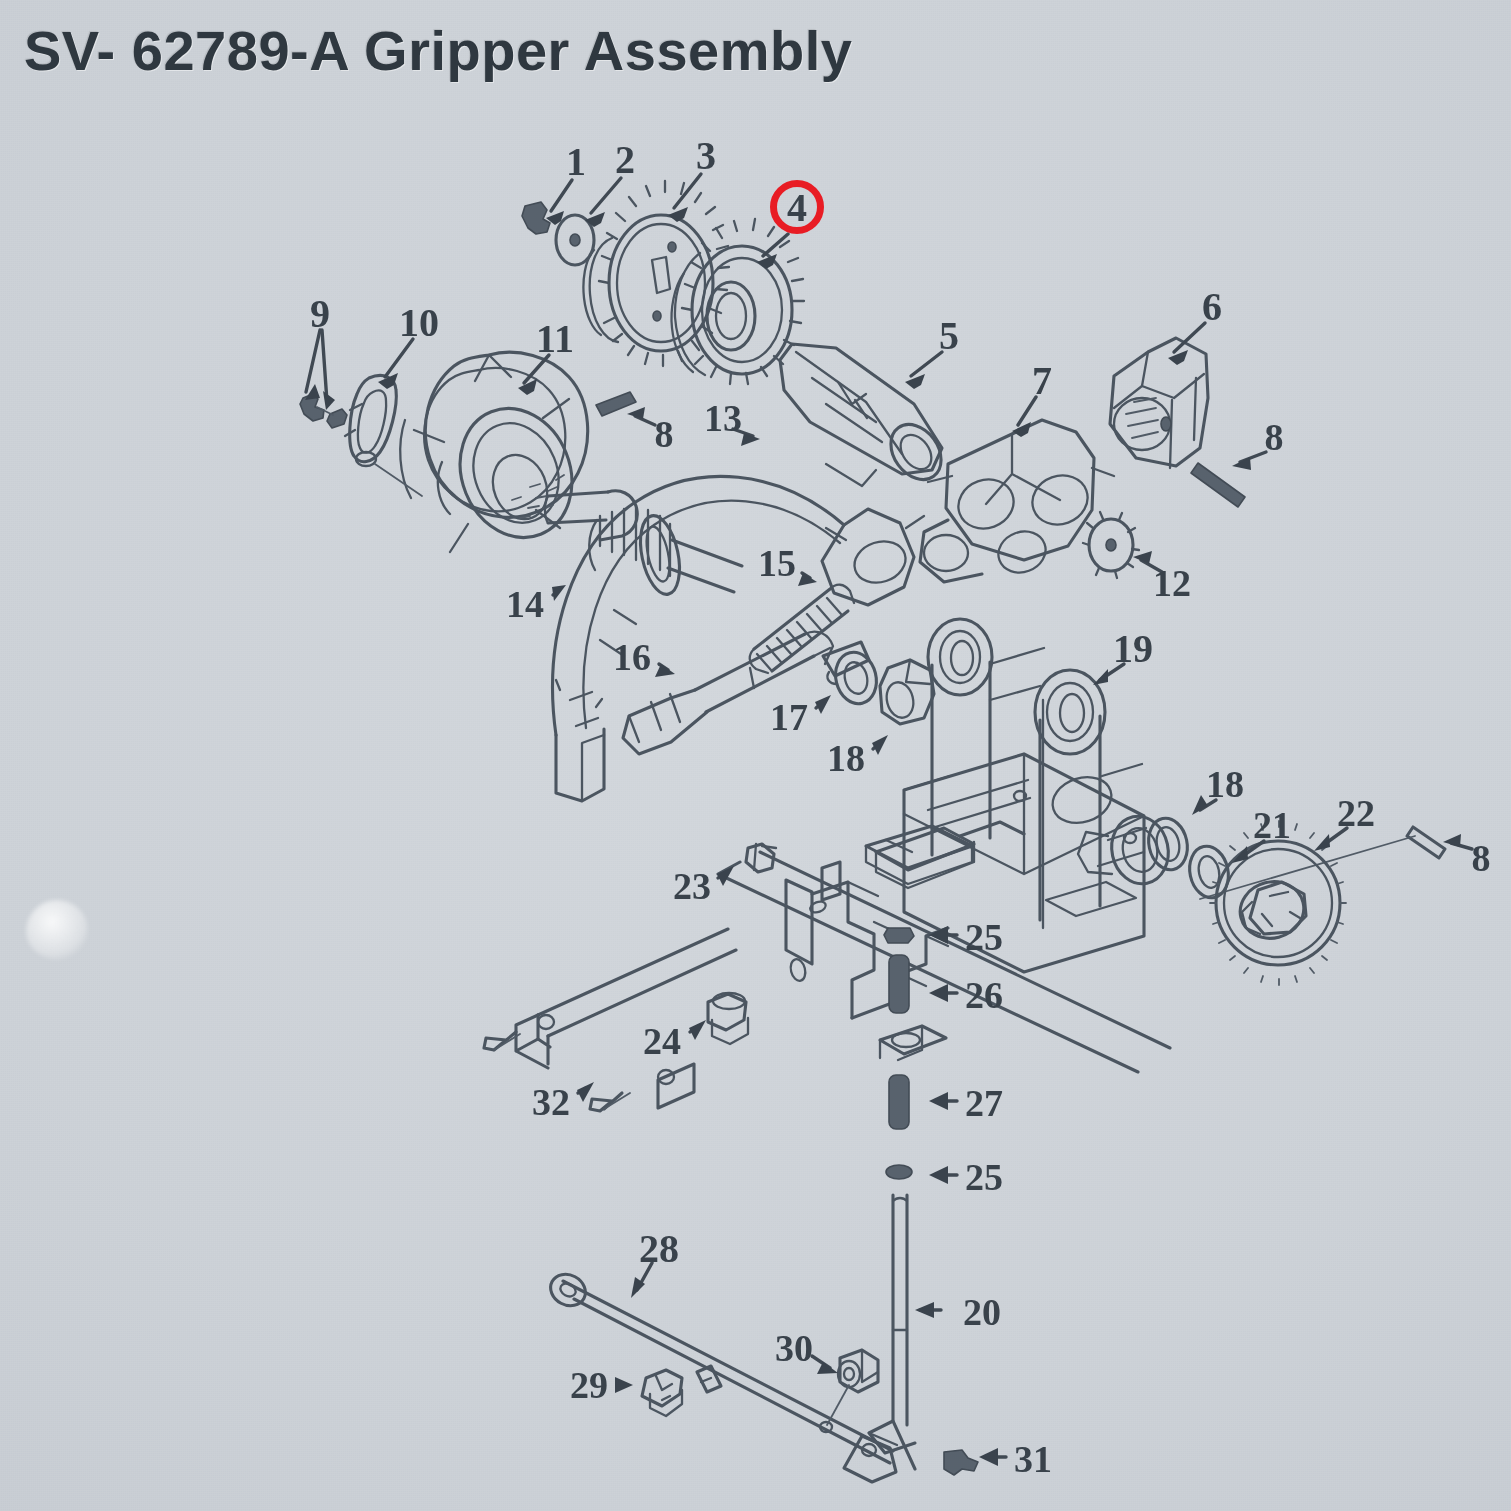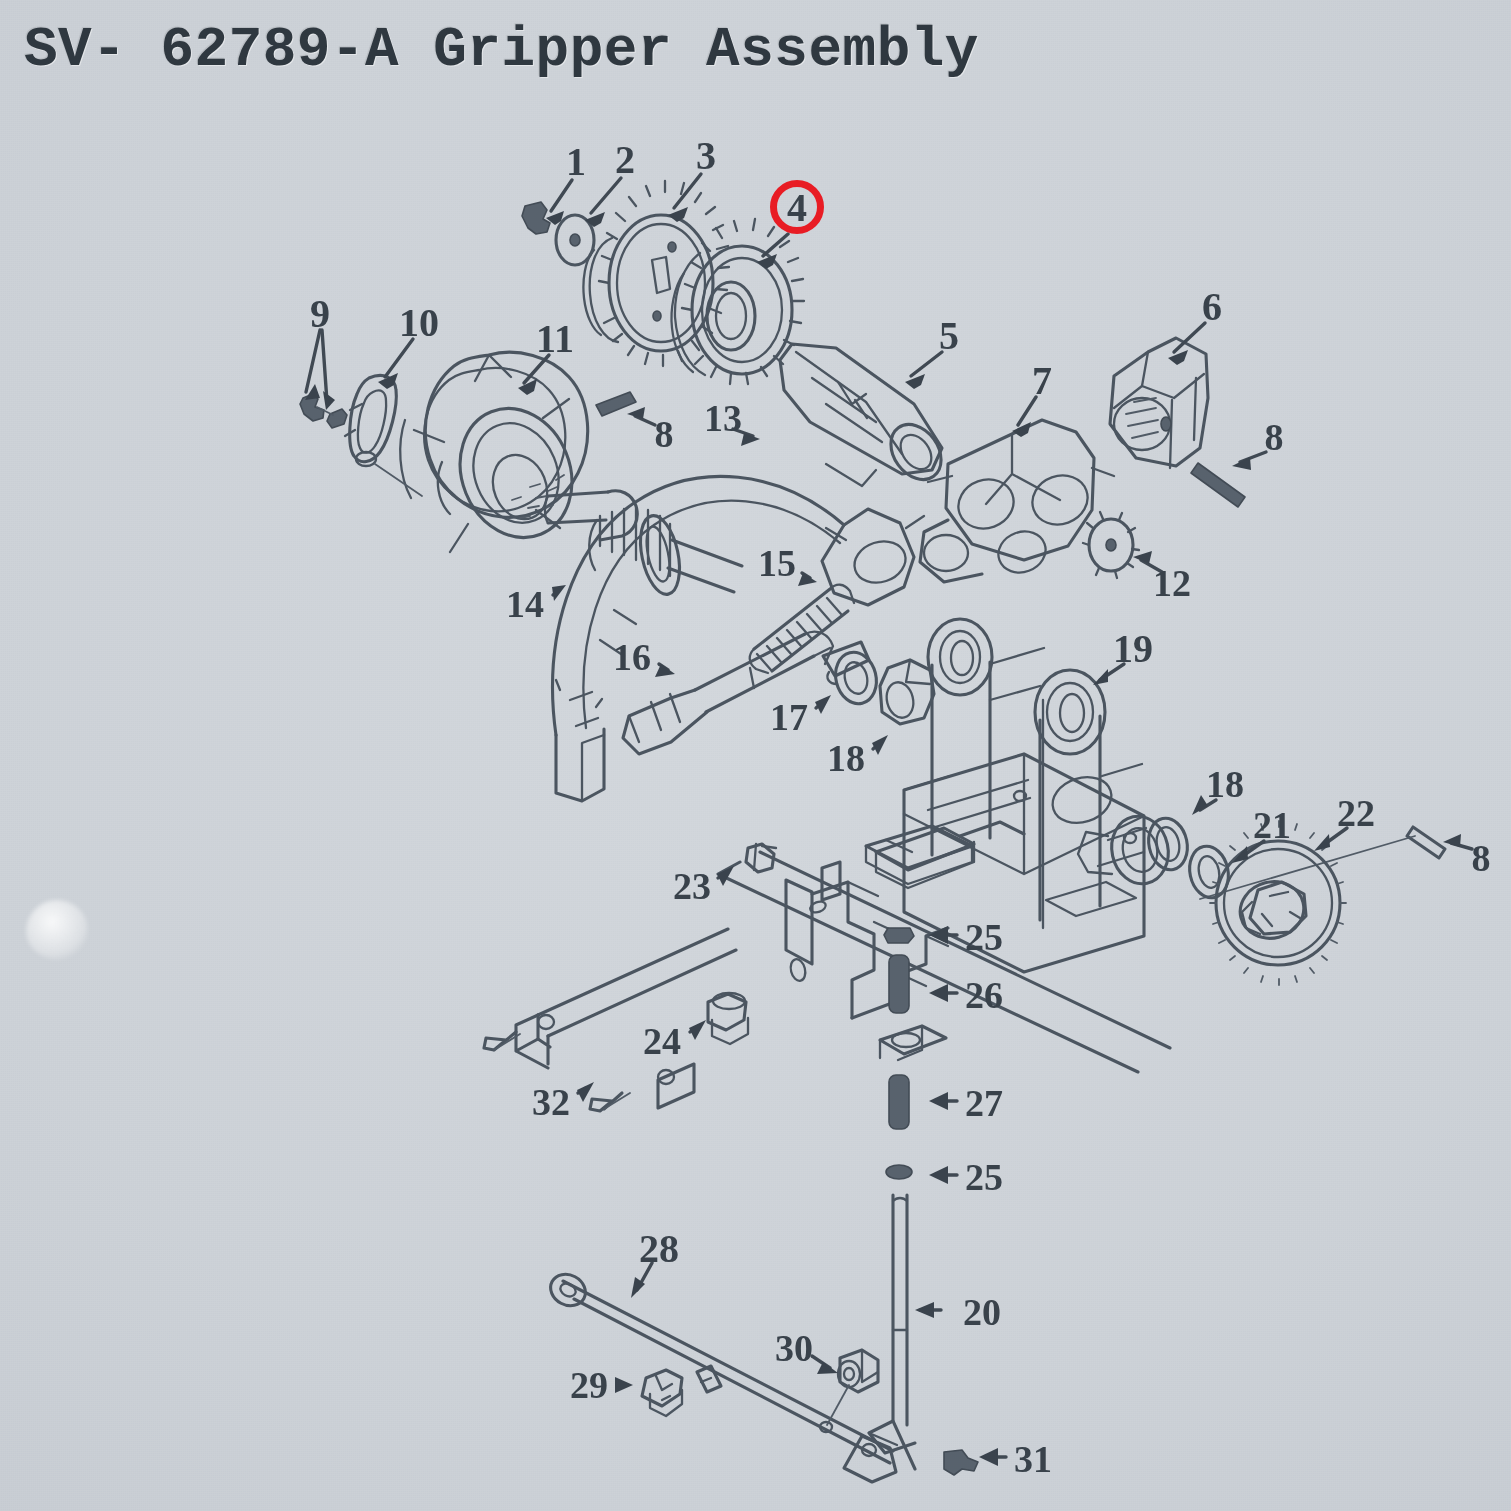--- a/index.html
+++ b/index.html
@@ -22,21 +22,21 @@
   }
   
   #smudge{
     position:absolute;left:26px;top:900px;width:62px;height:60px;
     border-radius:50% 50% 48% 52%/52% 50% 50% 48%;
     background:radial-gradient(circle at 42% 36%, rgba(255,255,255,.85), rgba(255,255,255,.30) 62%, rgba(255,255,255,0) 78%);
     filter:blur(2px);
   }
   #title{
     position:absolute;left:24px;top:18px;
-    font-family:Liberation Mono, monospace;
+    font-family:Liberation Sans, sans-serif;
     font-weight:bold;font-size:56px;letter-spacing:.5px;
     color:#2f3840;
     text-shadow:1px 1px 0 rgba(255,255,255,.45), -1px -1px 1px rgba(0,0,0,.10);
     white-space:nowrap;
   }
   svg#art{position:absolute;left:0;top:0;width:1511px;height:1511px;}
   .lbl{
     font-family:"Liberation Serif",serif;
     font-weight:bold;fill:#39424b;
   }

